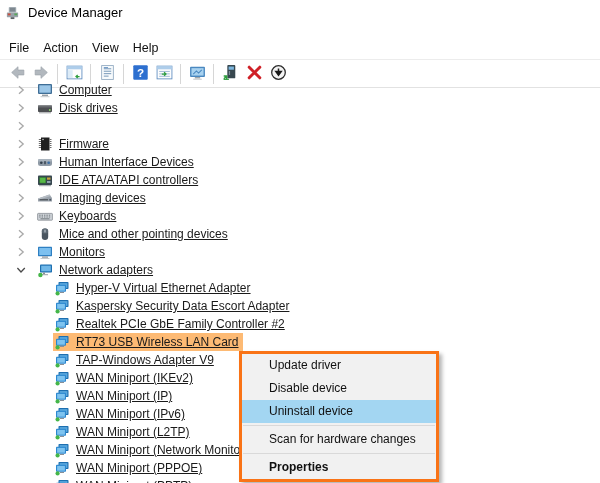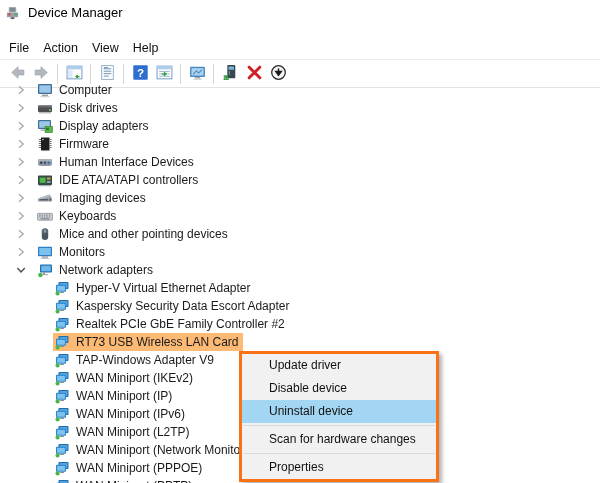--- a/index.html
+++ b/index.html
@@ -29,27 +29,27 @@
   .tree{position:absolute;left:0;top:78px;right:0;bottom:0;overflow:hidden;padding-top:3px;}
   .tree-row{display:flex;align-items:center;height:18px;font-size:12px;white-space:nowrap;}
   .tree-row.lvl1{padding-left:14px;}
   .tree-row.lvl2{padding-left:53px;}
   .chev{width:14px;height:14px;margin-right:8px;flex:0 0 auto;display:flex;
     align-items:center;justify-content:center;}
   .chev svg{width:12px;height:12px;}
   .row-inner{display:inline-flex;align-items:center;height:18px;padding:0 4px 0 1px;}
   .tree-icon{width:16px;height:16px;margin-right:6px;flex:0 0 auto;}
   .tree-icon svg{width:16px;height:16px;display:block;}
-  .tree-label{line-height:18px;}
+  .tree-label{line-height:18px;text-decoration:underline;}
   
   .context-menu{position:absolute;left:239px;top:351px;width:200px;box-sizing:border-box;
     background:#f1f1f1;border:3px solid #f97316;z-index:10;
     box-shadow:3px 3px 4px rgba(0,0,0,.30);}
   .cm-item{height:23px;line-height:23px;padding-left:27px;font-size:12px;color:#111;}
-  .cm-item.bold{font-weight:400;}
+  .cm-item.bold{font-weight:700;}
   .cm-sep{height:1px;background:#d9d9d9;margin:2px 1px;}
 </style>
 </head>
 <body>
 
 <div class="titlebar">
   <span class="app-icon">
     <svg viewBox="0 0 16 16">
         <rect x="4" y="2" width="8" height="6" rx="1" fill="#aab3ba"></rect>
         <rect x="5" y="3" width="6" height="4" fill="#7e8890"></rect>
@@ -182,32 +182,20 @@
         </span>
         <span class="tree-label">Disk drives</span>
       </span>
     </div>
     <div class="tree-row lvl1">
       <span class="chev">
         <svg viewBox="0 0 12 12">
           <path d="M4 2.2 L8.2 6 L4 9.8" fill="none" stroke="#a8a8a8" stroke-width="1.3"></path>
         </svg>
       </span>
-      <span class="row-inner">
-        <span class="tree-icon">
-          <svg viewBox="0 0 16 16">
-            <rect x="1" y="2" width="13" height="9" rx="1" fill="#3f6e96"></rect>
-            <rect x="2.2" y="3.2" width="10.6" height="6.6" fill="#9cc7e8"></rect>
-            <rect x="8" y="8.5" width="7.5" height="6" fill="#58b847" stroke="#2f7d2f" stroke-width="0.6"></rect>
-            <rect x="9" y="9.8" width="3" height="2.4" fill="#2f7d2f"></rect>
-            <rect x="3.5" y="11.5" width="5" height="1.2" fill="#9aa0a6"></rect>
-          </svg>
-        </span>
-        <span class="tree-label">Display adapters</span>
-      </span>
     </div>
     <div class="tree-row lvl1">
       <span class="chev">
         <svg viewBox="0 0 12 12">
           <path d="M4 2.2 L8.2 6 L4 9.8" fill="none" stroke="#a8a8a8" stroke-width="1.3"></path>
         </svg>
       </span>
       <span class="row-inner">
         <span class="tree-icon">
           <svg viewBox="0 0 16 16">

